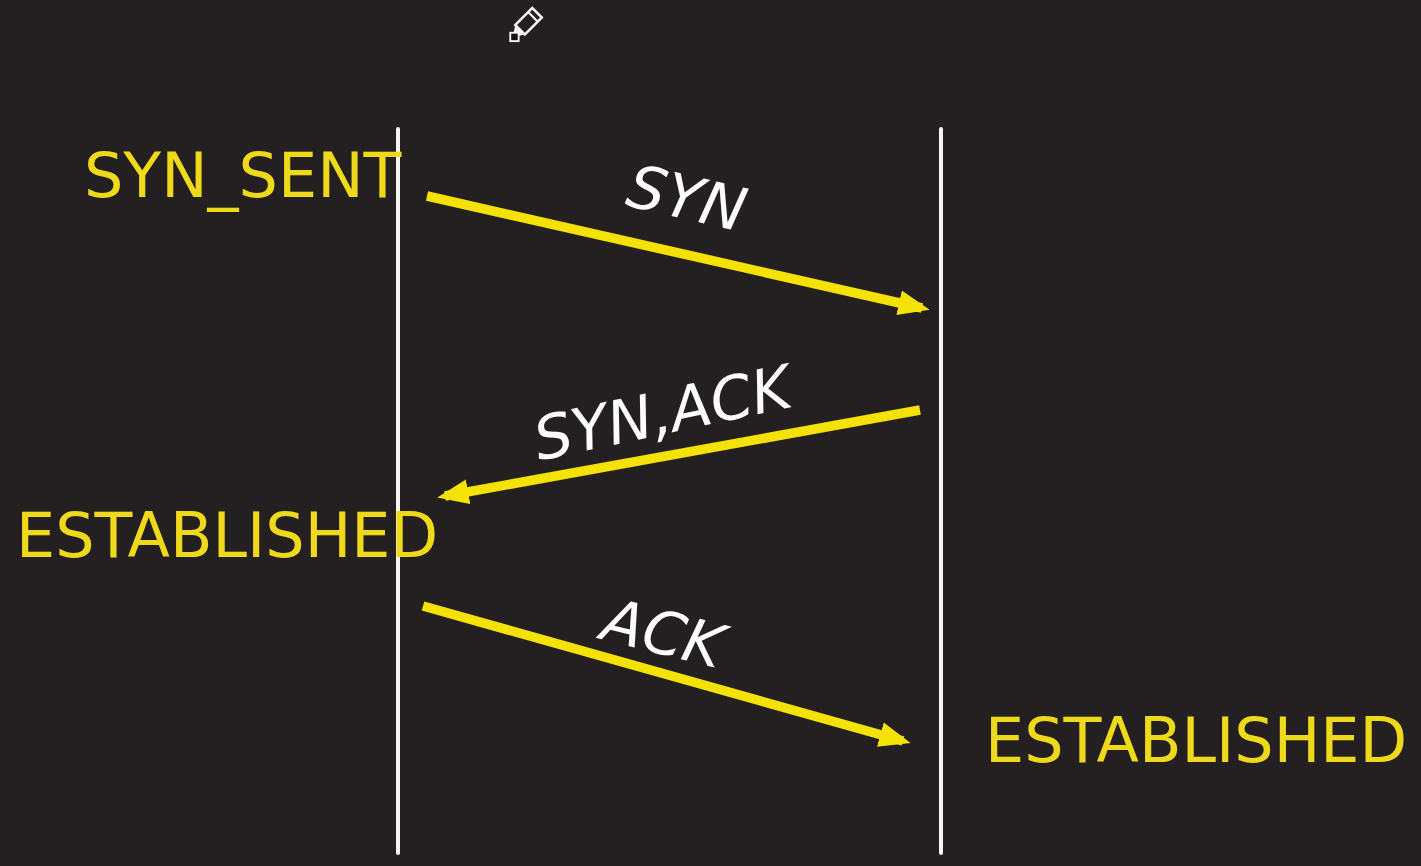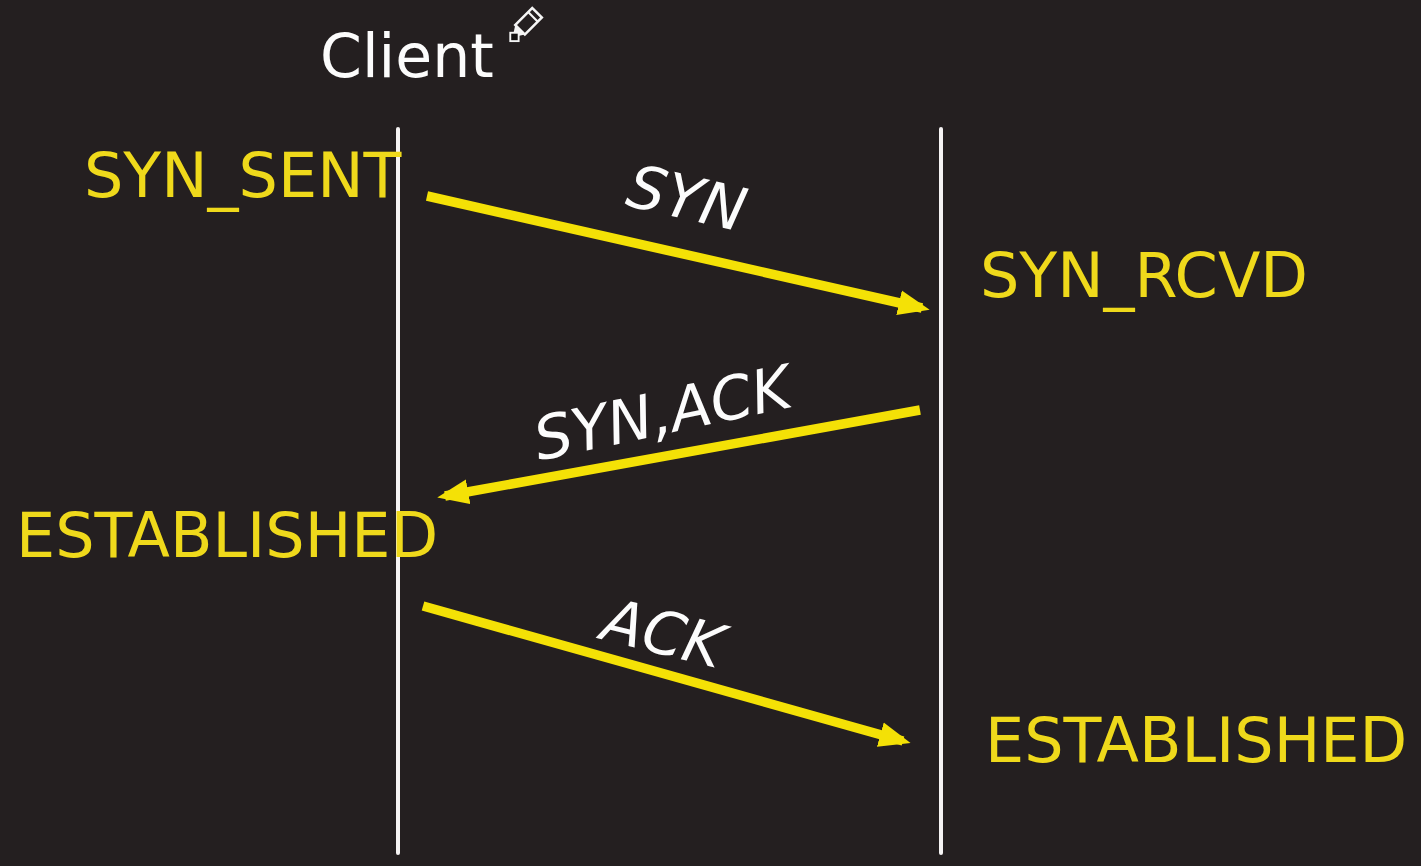--- a/index.html
+++ b/index.html
@@ -64,21 +64,20 @@
     left: 504px; top: 4px;
     width: 46px; height: 46px;
     z-index: 6;
   }
 </style>
 </head>
 <body>
 
 <div class="stage">
 
-  <div class="actor" style="left:320px; top:26px;">Client</div>
 
   <svg class="pencil" viewBox="0 0 44 44">
     <g transform="rotate(-45 21 19)">
       <polygon points="3,19 13,12.5 13,25.5" fill="#f5f5f5"></polygon>
       <rect x="13" y="12.5" width="23" height="13" fill="none" stroke="#f5f5f5" stroke-width="2.4"></rect>
       <line x1="30.5" y1="12.5" x2="30.5" y2="25.5" stroke="#f5f5f5" stroke-width="2"></line>
     </g>
     <rect x="6" y="27.5" width="8" height="8" fill="#141212" stroke="#f5f5f5" stroke-width="1.8"></rect>
   </svg>
 
@@ -94,17 +93,16 @@
     <line class="arrow" x1="427" y1="196" x2="922" y2="308" marker-end="url(#ah)"></line>
     <line class="arrow" x1="920" y1="410" x2="445" y2="496" marker-end="url(#ah)"></line>
     <line class="arrow" x1="423" y1="606" x2="903" y2="741" marker-end="url(#ah)"></line>
   </svg>
 
   <div class="msg" style="left:627px; top:164px; transform:rotate(13deg);">SYN</div>
   <div class="msg" style="left:532px; top:379px; transform:rotate(-12deg);">SYN,ACK</div>
   <div class="msg" style="left:602px; top:599px; transform:rotate(14deg);">ACK</div>
 
   <div class="state" style="left:84px; top:145px;">SYN_SENT</div>
-  <div class="state" style="left:980px; top:245px;">SYN_RCVD</div>
   <div class="state" style="left:16px; top:505px;">ESTABLISHED</div>
   <div class="state" style="left:985px; top:710px;">ESTABLISHED</div>
 
 </div>
 
 </body></html>

